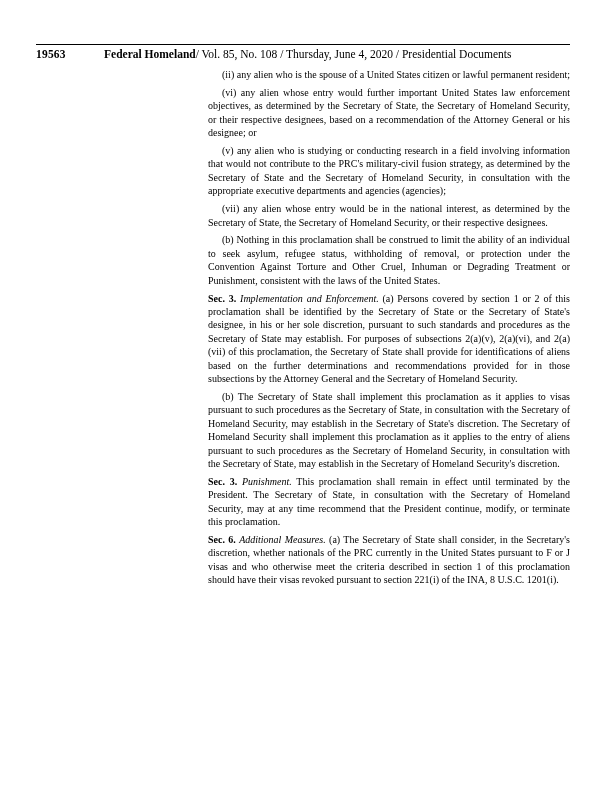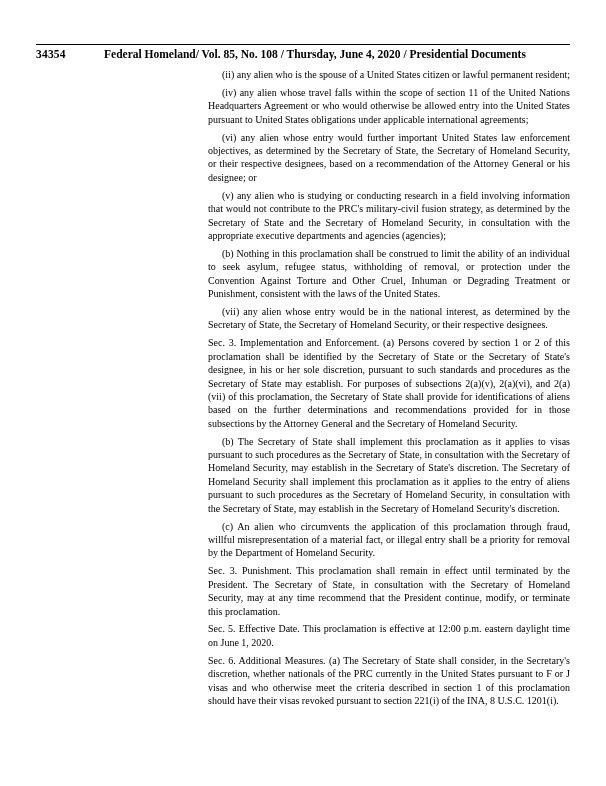--- a/index.html
+++ b/index.html
@@ -47,21 +47,21 @@
   }
   .header-title {
     position: absolute;
     left: 104px;
     top: 24px;
     font-size: 11.5px;
     font-weight: bold;
     white-space: nowrap;
   }
   .header-title .thin {
-    font-weight: bold;
+    font-weight: normal;
   }
   .body-col {
     position: absolute;
     left: 208px;
     top: 52px;
     width: 362px;
   }
   p {
     margin: 16px 0 0 0;
     font-size: 10px;
@@ -73,49 +73,47 @@
   p.indent {
     text-indent: 14px;
   }
   p.noindent {
     text-indent: 0;
   }
   p + p {
     margin-top: 4.5px;
   }
   .sec-label {
-    font-weight: normal;
+    font-weight: bold;
   }
   .sec-title {
+    font-style: italic;
   }
 </style>
 </head>
 <body>
 
 <div class="page">
 
   <div class="header">
-    <span class="page-number">34354</span>
+    <span class="page-number">19563</span>
     <span class="header-title"><span>Federal Homeland</span><span class="thin">/ Vol. 85, No. 108 / Thursday, June 4, 2020 / Presidential Documents</span></span>
   </div>
   <div class="header-rule"></div>
 
   <div class="body-col">
 
     <p class="indent">(ii) any alien who is the spouse of a United States citizen or lawful permanent resident;</p>
-    <p class="indent">(iv) any alien whose travel falls within the scope of section 11 of the United Nations Headquarters Agreement or who would otherwise be allowed entry into the United States pursuant to United States obligations under applicable international agreements;</p>
     <p class="indent">(vi) any alien whose entry would further important United States law enforcement objectives, as determined by the Secretary of State, the Secretary of Homeland Security, or their respective designees, based on a recommendation of the Attorney General or his designee; or</p>
     <p class="indent">(v) any alien who is studying or conducting research in a field involving information that would not contribute to the PRC's military-civil fusion strategy, as determined by the Secretary of State and the Secretary of Homeland Security, in consultation with the appropriate executive departments and agencies (agencies);</p>
+    <p class="indent">(vii) any alien whose entry would be in the national interest, as determined by the Secretary of State, the Secretary of Homeland Security, or their respective designees.</p>
     <p class="indent">(b) Nothing in this proclamation shall be construed to limit the ability of an individual to seek asylum, refugee status, withholding of removal, or protection under the Convention Against Torture and Other Cruel, Inhuman or Degrading Treatment or Punishment, consistent with the laws of the United States.</p>
-    <p class="indent">(vii) any alien whose entry would be in the national interest, as determined by the Secretary of State, the Secretary of Homeland Security, or their respective designees.</p>
 
     <p class="noindent"><span class="sec-label">Sec. 3.</span> <span class="sec-title">Implementation and Enforcement.</span> <span>(a) Persons covered by section 1 or 2 of this proclamation shall be identified by the Secretary of State or the Secretary of State's designee, in his or her sole discretion, pursuant to such standards and procedures as the Secretary of State may establish. For purposes of subsections 2(a)(v), 2(a)(vi), and 2(a)(vii) of this proclamation, the Secretary of State shall provide for identifications of aliens based on the further determinations and recommendations provided for in those subsections by the Attorney General and the Secretary of Homeland Security.</span></p>
     <p class="indent">(b) The Secretary of State shall implement this proclamation as it applies to visas pursuant to such procedures as the Secretary of State, in consultation with the Secretary of Homeland Security, may establish in the Secretary of State's discretion. The Secretary of Homeland Security shall implement this proclamation as it applies to the entry of aliens pursuant to such procedures as the Secretary of Homeland Security, in consultation with the Secretary of State, may establish in the Secretary of Homeland Security's discretion.</p>
-    <p class="indent">(c) An alien who circumvents the application of this proclamation through fraud, willful misrepresentation of a material fact, or illegal entry shall be a priority for removal by the Department of Homeland Security.</p>
 
     <p class="noindent"><span class="sec-label">Sec. 3.</span> <span class="sec-title">Punishment.</span> <span>This proclamation shall remain in effect until terminated by the President. The Secretary of State, in consultation with the Secretary of Homeland Security, may at any time recommend that the President continue, modify, or terminate this proclamation.</span></p>
 
-    <p class="noindent"><span class="sec-label">Sec. 5.</span> <span class="sec-title">Effective Date.</span> <span>This proclamation is effective at 12:00 p.m. eastern daylight time on June 1, 2020.</span></p>
 
     <p class="noindent"><span class="sec-label">Sec. 6.</span> <span class="sec-title">Additional Measures.</span> <span>(a) The Secretary of State shall consider, in the Secretary's discretion, whether nationals of the PRC currently in the United States pursuant to F or J visas and who otherwise meet the criteria described in section 1 of this proclamation should have their visas revoked pursuant to section 221(i) of the INA, 8 U.S.C. 1201(i).</span></p>
 
   </div>
 </div>
 
 </body></html>

